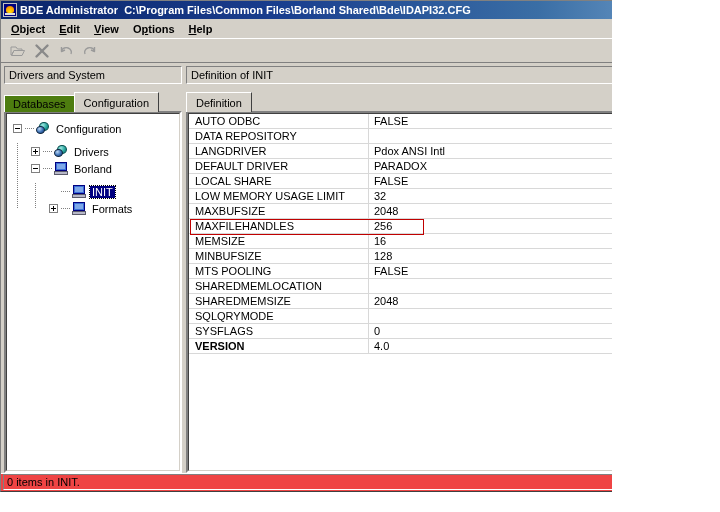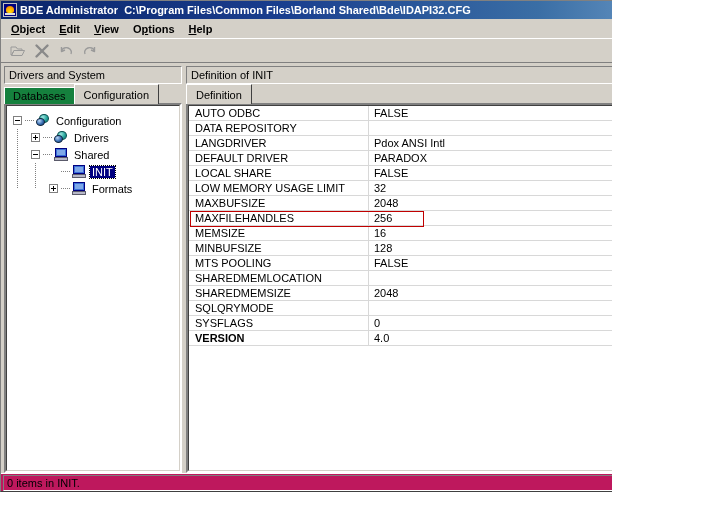--- a/index.html
+++ b/index.html
@@ -188,37 +188,37 @@
     background: #d4d0c8;
     border: 1px solid #808080;
     border-right-color: #ffffff;
     border-bottom-color: #ffffff;
     box-sizing: border-box;
     display: flex;
     align-items: center;
     padding-left: 4px;
     font-size: 11px;
     color: #000;
-    margin-bottom: 0;
+    margin-bottom: 8px;
   }
 
   
   .tabstrip {
     height: 20px;
     flex: 0 0 20px;
     display: flex;
     align-items: flex-end;
     position: relative;
     z-index: 2;
   }
   .tab {
     height: 17px;
     padding: 0 8px;
     font-size: 11px;
-    background: #15803d;
+    background: #4d7c0f;
     border: 1px solid #ffffff;
     border-right-color: #808080;
     border-bottom: none;
     box-sizing: border-box;
     display: flex;
     align-items: center;
     margin-right: -1px;
     position: relative;
     color: #000;
   }
@@ -341,21 +341,21 @@
     background: #b8b8c8;
     border: 1px solid #5a5a6a;
     box-sizing: border-box;
   }
   .tlabel { padding: 0 2px; }
   .tlabel.sel {
     background: #000080;
     color: #ffffff;
     outline: 1px dotted #000000;
   }
-  .tchild-wrap { position: relative; padding-left: 18px; }
+  .tchild-wrap { position: relative; padding-left: 18px; margin-top: 6px; }
   .tchild-wrap::before {
     content: "";
     position: absolute;
     left: 4px; top: 0; bottom: 9px;
     width: 1px;
     border-left: 1px dotted #808080;
   }
 
   
   .deflist { width: 100%; }
@@ -393,23 +393,22 @@
     border: 1px solid #c00000;
     box-sizing: border-box;
     pointer-events: none;
     z-index: 10;
   }
 
   
   .statusbar {
     height: 18px;
     flex: 0 0 18px;
-    background: #be185d;
-    display: flex;
-    align-items: center;
+    background: #ef4444;
+    display: flex;
     padding: 0 2px;
     box-sizing: border-box;
     border-top: 1px solid #ffffff;
   }
   .status-cell {
     flex: 1 1 auto;
     height: 16px;
     border: 1px solid #808080;
     border-right-color: #ffffff;
     border-bottom-color: #ffffff;
@@ -539,21 +538,21 @@
 
                 <div class="tnode">
                   <span class="tbox"></span>
                   <span class="tdots"></span>
                   <span class="ticon ic-pc">
                     <span class="scr">
                         <i></i>
                       </span>
                     <span class="base"></span>
                   </span>
-                  <span class="tlabel">Shared</span>
+                  <span class="tlabel">Borland</span>
                 </div>
 
                 <div class="tchild-wrap">
 
                   <div class="tnode">
                     <span class="tbox none"></span>
                     <span class="tdots"></span>
                     <span class="ticon ic-pc">
                       <span class="scr">
                           <i></i>

